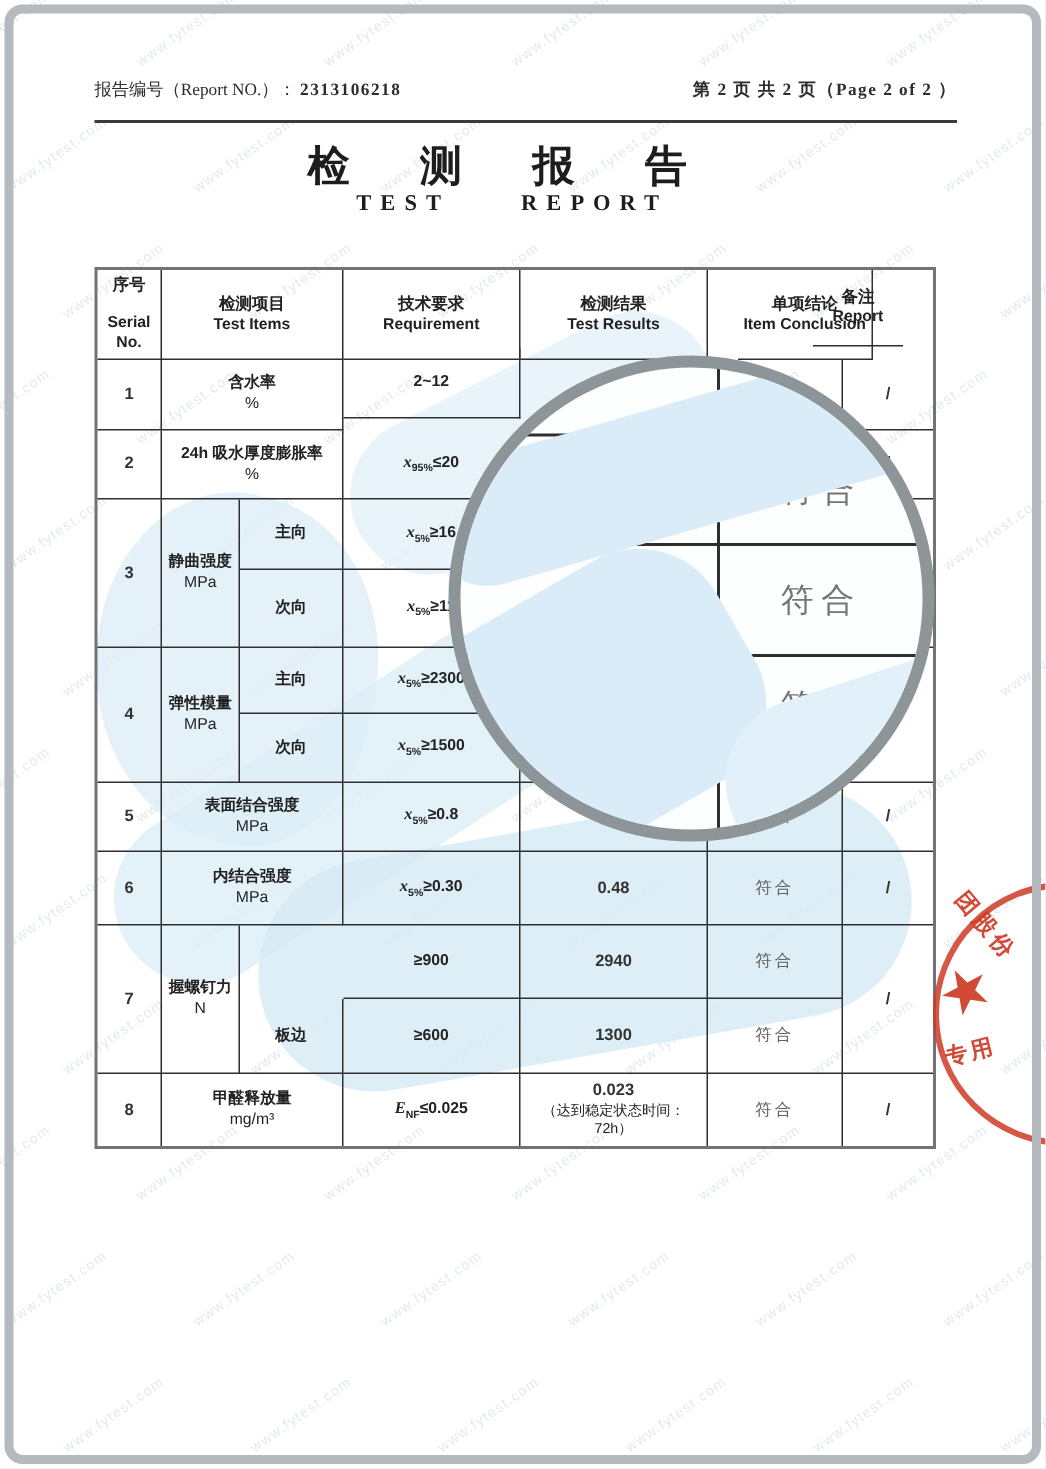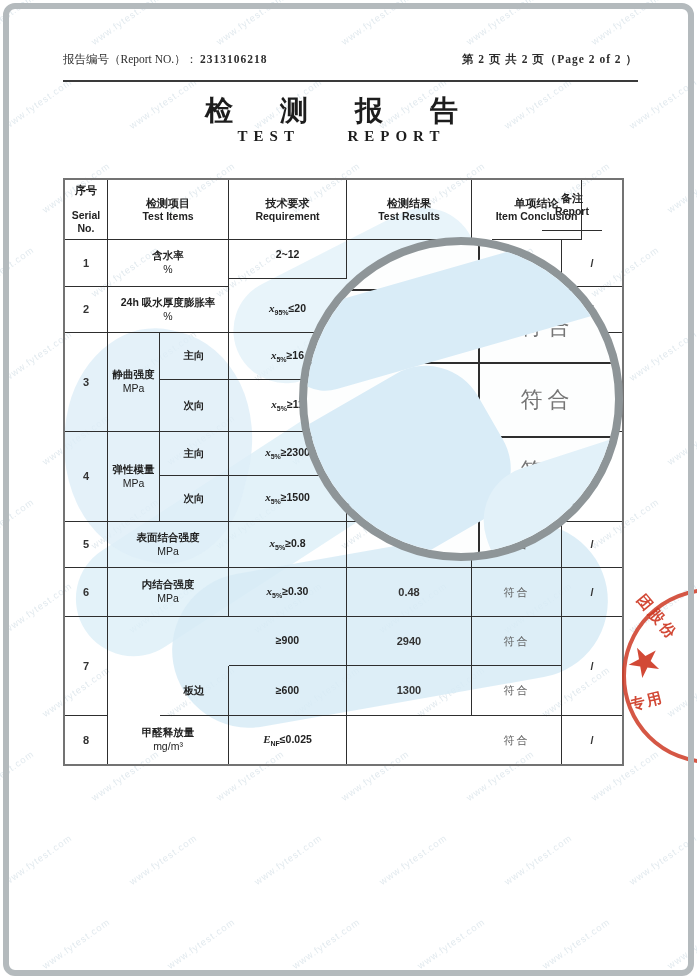--- a/index.html
+++ b/index.html
@@ -268,36 +268,45 @@
         <span>MPa</span>
       </div>
       <div class="c req" style="left:164px;top:388px;width:118px;height:49px;">
         <span><i>x</i><sub>5%</sub><span>≥0.30</span></span>
       </div>
       <div class="c val" style="left:282px;top:388px;width:125px;height:49px;">0.48</div>
       <div class="c ok" style="left:407px;top:388px;width:90px;height:49px;">符合</div>
       <div class="c val nbr" style="left:497px;top:388px;width:60px;height:49px;">/</div>
 
       <div class="c val" style="left:0;top:437px;width:43px;height:99px;">7</div>
+      <div class="c" style="left:43px;top:437px;width:52px;height:99px;">
+        <span class="zhname">握螺钉力</span>
+        <span>N</span>
+      </div>
       <div class="c zhname" style="left:95px;top:486px;width:69px;height:50px;">板边</div>
       <div class="c req" style="left:164px;top:437px;width:118px;height:49px;">≥900</div>
       <div class="c req" style="left:164px;top:486px;width:118px;height:50px;">≥600</div>
       <div class="c val" style="left:282px;top:437px;width:125px;height:49px;">2940</div>
       <div class="c val" style="left:282px;top:486px;width:125px;height:50px;">1300</div>
       <div class="c ok" style="left:407px;top:437px;width:90px;height:49px;">符合</div>
       <div class="c ok" style="left:407px;top:486px;width:90px;height:50px;">符合</div>
       <div class="c val nbr" style="left:497px;top:437px;width:60px;height:99px;">/</div>
 
       <div class="c val nbb" style="left:0;top:536px;width:43px;height:48px;">8</div>
       <div class="c nbb" style="left:43px;top:536px;width:121px;height:48px;">
         <span class="zhname">甲醛释放量</span>
         <span>mg/m³</span>
       </div>
       <div class="c req nbb" style="left:164px;top:536px;width:118px;height:48px;">
         <span><i>E</i><sub>NF</sub><span>≤0.025</span></span>
+      </div>
+      <div class="c nbb small3" style="left:282px;top:536px;width:125px;height:48px;">
+        <span class="val">0.023</span>
+        <span>（达到稳定状态时间：</span>
+        <span>72h）</span>
       </div>
       <div class="c ok nbb" style="left:407px;top:536px;width:90px;height:48px;">符合</div>
       <div class="c val nbr nbb" style="left:497px;top:536px;width:60px;height:48px;">/</div>
     </div>
 
   </div>
 
   <div class="loupe">
     <div class="swoosh" style="left:-30px;top:20px;width:380px;height:85px;background:#d9ecf7;border-radius:50px;transform:rotate(-16deg);"></div>
     <div class="swoosh" style="left:-50px;top:150px;width:250px;height:170px;background:#d9ecf7;border-radius:60px;transform:rotate(-30deg);"></div>

